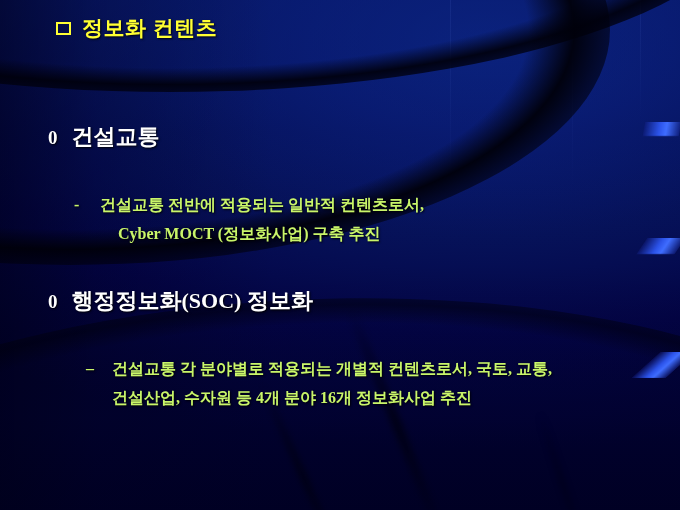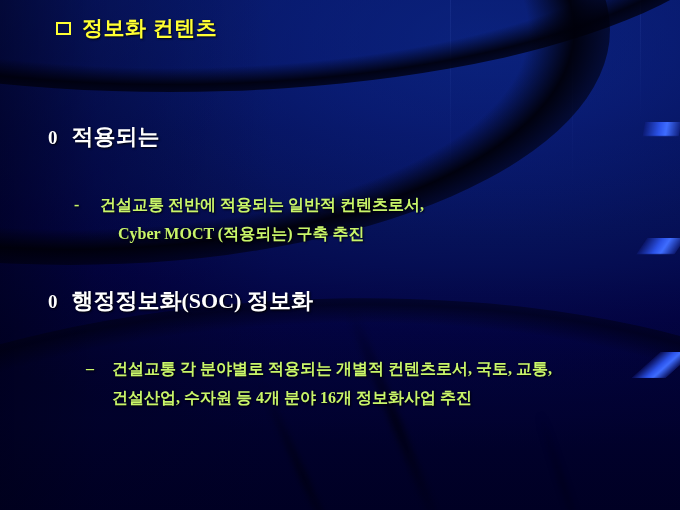--- a/index.html
+++ b/index.html
@@ -195,30 +195,30 @@
 
   <div class="content">
 
     <div class="slide-title">
       <span class="title-bullet"></span>
       <span>정보화 컨텐츠</span>
     </div>
 
     <div class="heading heading-1">
       <span class="h-bullet">0</span>
-      <span>적용되는</span>
+      <span>건설교통</span>
     </div>
 
     <div class="body-block body-1">
       <div class="b-line">
         <span class="b-dash">-</span>
         <span>건설교통 전반에 적용되는 일반적 컨텐츠로서,</span>
       </div>
       <div class="b-line b-indent-1">
-        <span>Cyber MOCT (적용되는) 구축 추진</span>
+        <span>Cyber MOCT (정보화사업) 구축 추진</span>
       </div>
     </div>
 
     <div class="heading heading-2">
       <span class="h-bullet">0</span>
       <span>행정정보화(SOC) 정보화</span>
     </div>
 
     <div class="body-block body-2">
       <div class="b-line">

